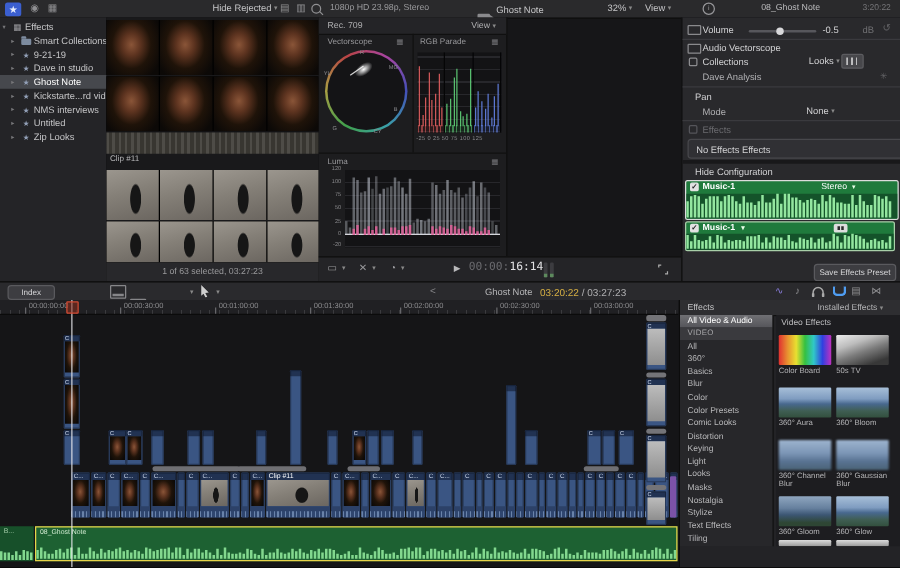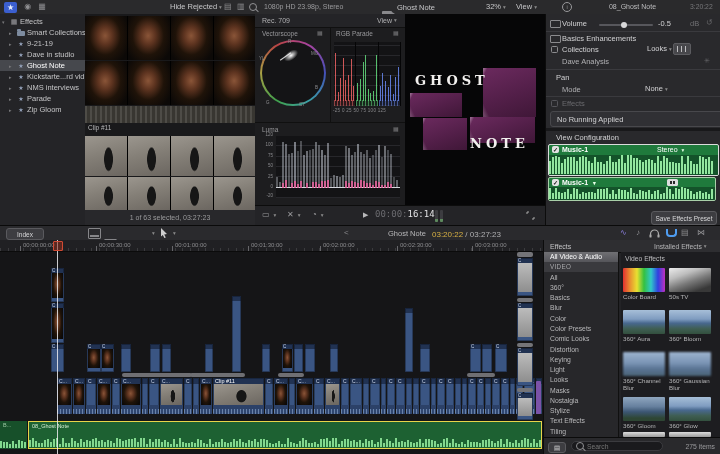--- a/index.html
+++ b/index.html
@@ -235,26 +235,26 @@
           <div class="sb-lb">Kickstarte...rd videos</div>
         </div>
         <div class="sb-row" style="top: 66px; padding-left: 9px;">
           <div class="disc">▸</div>
           <div class="sb-glyph">★</div>
           <div class="sb-lb">NMS interviews</div>
         </div>
         <div class="sb-row" style="top: 77px; padding-left: 9px;">
           <div class="disc">▸</div>
           <div class="sb-glyph">★</div>
-          <div class="sb-lb">Parade</div>
+          <div class="sb-lb">Untitled</div>
         </div>
         <div class="sb-row" style="top: 88px; padding-left: 9px;">
           <div class="disc">▸</div>
           <div class="sb-glyph">★</div>
-          <div class="sb-lb">Zip Gloom</div>
+          <div class="sb-lb">Zip Looks</div>
         </div>
       </div>
   </div>
 
   <div id="browser" class="ab">
     <div id="browser-clips" style="position:absolute;inset:0">
         <div class="fs-row" style="top: 2px; height: 44px;">
           <div class="fs-tile t-cello"></div>
           <div class="fs-tile t-cello"></div>
           <div class="fs-tile t-cello"></div>
@@ -428,28 +428,20 @@
     <div class="l-lb" style="top: 9px;">120</div>
         <div class="l-lb" style="top: 19px;">100</div>
         <div class="l-lb" style="top: 30px;">75</div>
         <div class="l-lb" style="top: 40px;">50</div>
         <div class="l-lb" style="top: 51px;">25</div>
         <div class="l-lb" style="top: 61px;">0</div>
         <div class="l-lb" style="top: 70px;">-20</div>
       </div>
   </div>
 
-  <div id="viewer-canvas" class="ab">
-    <div class="tpanel" style="left:78px;top:54px;width:53px;height:49px"></div>
-    <div class="tpanel" style="left:5px;top:79px;width:52px;height:24px"></div>
-    <div class="tpanel" style="left:18px;top:104px;width:44px;height:32px"></div>
-    <div class="tpanel" style="left:65px;top:103px;width:65px;height:26px"></div>
-    <span class="tword" style="left:10px;top:59px">GHOST</span>
-    <span class="tword" style="left:65px;top:122px">NOTE</span>
-  </div>
 
   <div id="viewer-toolbar" class="ab">
     <div class="ab fx" style="left:7px;top:4px;gap:2px">
         <span class="vt-ic">▭</span>
         <span class="chev">▾</span>
       </div>
     <div class="ab fx" style="left:32px;top:4px;gap:2px">
         <span class="vt-ic">✕</span>
         <span class="chev">▾</span>
       </div>
@@ -473,45 +465,45 @@
   <div id="inspector" class="ab">
     <div class="ab i-strip" style="left:4px;top:6px"></div>
     <span class="ab insp-lb" style="left:16px;top:5px">Volume</span>
     <div class="sl-track" style="left:53px;top:10px;width:54px"></div>
     <div class="sl-knob" style="left:75px;top:8px"></div>
     <span class="ab insp-lb" style="left:112px;top:5px">-0.5</span>
     <span class="ab insp-dim" style="left:144px;top:5px">dB</span>
     <span class="ab" style="left:160px;top:4px;font-size:8px;color:#636366">↺</span>
     <div class="divider" style="top:17px"></div>
     <div class="ab i-strip" style="left:4px;top:21px"></div>
-    <span class="ab insp-lb" style="left:16px;top:20px">Basics Enhancements</span>
+    <span class="ab insp-lb" style="left:16px;top:20px">Audio Vectorscope</span>
     <div class="ab cb" style="left:5px;top:32px"></div>
     <span class="ab insp-lb" style="left:16px;top:31px">Collections</span>
     <div class="ab fx" style="left:101px;top:29px;height:11px">
       <span class="insp-lb">Looks</span>
       <span class="chev">▾</span>
     </div>
     <div class="ab eq-btn" style="left:127px;top:29px"></div>
     <span class="ab" style="left:16px;top:43px;font-size:7.5px;color:#b0b0b3">Dave Analysis</span>
     <span class="ab" style="left:158px;top:43px;font-size:7px;color:#636366">✳</span>
     <div class="divider" style="top:55px"></div>
     <span class="ab insp-lb" style="left:10px;top:59px">Pan</span>
     <span class="ab" style="left:16px;top:71px;font-size:7.5px;color:#b0b0b3">Mode</span>
     <div class="ab fx" style="left:99px;top:69px;height:11px">
       <span class="insp-lb">None</span>
       <span class="chev">▾</span>
     </div>
     <div class="divider" style="top:82px"></div>
     <div class="ab cb dim" style="left:5px;top:86px"></div>
     <span class="ab" style="left:16px;top:85px;font-size:7.5px;color:#6a6a6e">Effects</span>
     <div class="nofx" style="left:4px;top:97px;width:165px;height:14px">
-      <span class="insp-lb">No Running Applied</span>
+      <span class="insp-lb">No Effects Effects</span>
     </div>
     <div class="divider" style="top:114px;height:3px;background:#18181a"></div>
-    <span class="ab insp-lb" style="left:10px;top:119px">View Configuration</span>
+    <span class="ab insp-lb" style="left:10px;top:119px">Hide Configuration</span>
     <div class="track-box tb1" style="left:2px;top:130px;width:169px;height:30px">
       <div class="tk-head">
         <span class="cb on">✓</span>
         <span>Music-1</span>
         <span style="position:absolute;left:108px;font-weight:normal"><span>Stereo</span> <span class="chev" style="color:#e8ffe8">▾</span></span>
       </div>
       <div id="wave1" style="position:absolute;left:0;right:0;top:10px;bottom:0;background:#14532a">
           <div class="aw" style="left: 0px; height: 12.7223px;"></div>
           <div class="aw" style="left: 3px; height: 17.035px;"></div>
           <div class="aw" style="left: 6px; height: 17.5362px;"></div>
@@ -1199,23 +1191,15 @@
         <div class="fxlb" style="left: 2px; top: 126px;">360° Channel Blur</div>
         <div class="fxthumb t-blur" style="left: 48px; top: 100px;"></div>
         <div class="fxlb" style="left: 48px; top: 126px;">360° Gaussian Blur</div>
         <div class="fxthumb t-mtndark" style="left: 2px; top: 145px;"></div>
         <div class="fxlb" style="left: 2px; top: 171px;">360° Gloom</div>
         <div class="fxthumb t-mtn" style="left: 48px; top: 145px;"></div>
         <div class="fxlb" style="left: 48px; top: 171px;">360° Glow</div>
         <div class="fxthumb t-part" style="left: 2px; top: 180px; height: 5px;"></div>
         <div class="fxthumb t-part" style="left: 48px; top: 180px; height: 5px;"></div>
       </div>
-    <div id="fx-bottom">
-      <div class="ab btn" style="left:4px;top:4px;width:16px;height:9px">▤</div>
-      <div class="search-box">
-        <div class="i-mag" style="flex:0 0 6px"></div>
-        <input class="search-input" placeholder="Search" style="">
-      </div>
-      <span class="ab" style="right:6px;top:5px;font-size:6.8px;color:#9a9a9d">275 items</span>
-    </div>
   </div>
 
 </div>
 
 </body></html>

